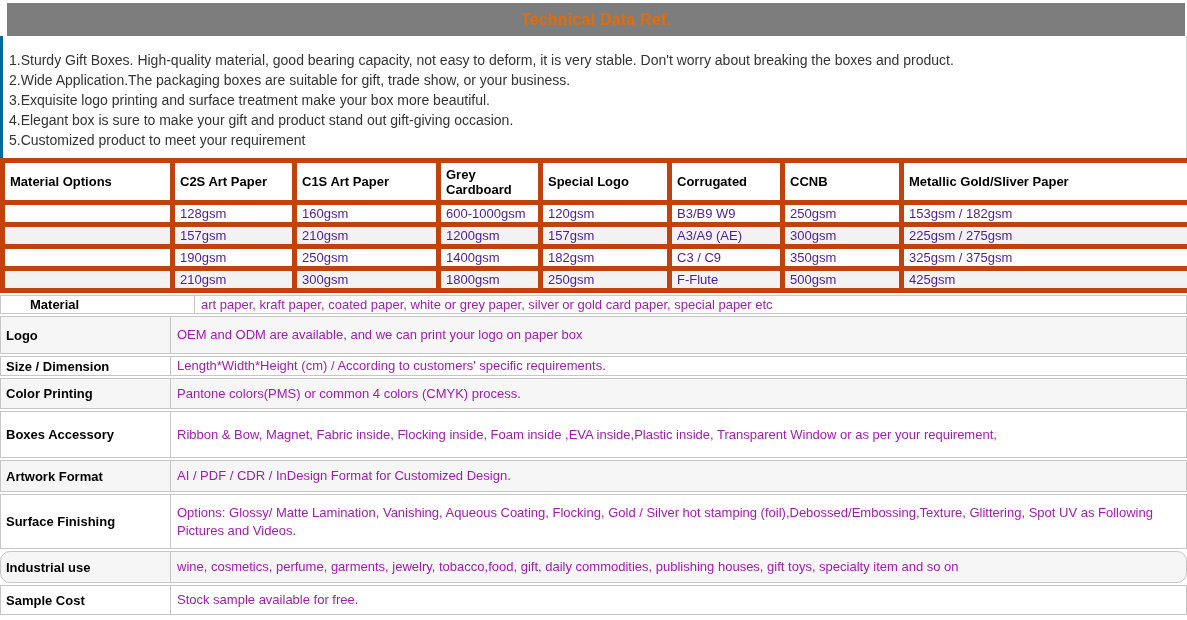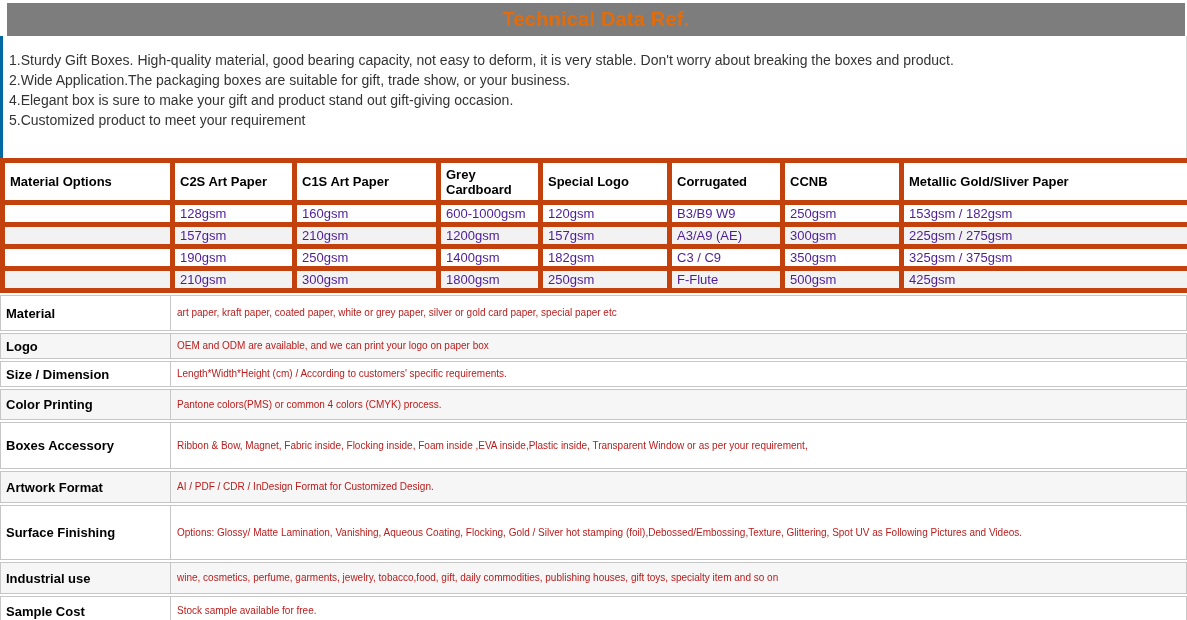--- a/index.html
+++ b/index.html
@@ -6,21 +6,21 @@
   html,body { background:#fff; }
   .page {
     width:1187px; height:620px; overflow:hidden; background:#fff;
     font-family:"Liberation Sans", sans-serif; color:#000; position:relative;
   }
   
   .title-bar {
     margin:3px 2px 0 7px; height:33px; background:#7d7d7d;
     display:flex; align-items:center; justify-content:center;
   }
-  .title-bar span { color:#e36c0a; font-size:20px; font-weight:bold; letter-spacing:0.2px; }
+  .title-bar span { color:#e36c0a; font-size:16px; font-weight:bold; letter-spacing:0.2px; }
   
   .feature-head {
     height:27px; border:1px solid #c9c9c9; border-top:1px solid #e2e2e2;
     display:flex; align-items:center; padding-left:6px;
   }
   .feature-head span { font-size:15px; font-weight:bold; color:#111; }
   
   .features {
     height:122px; border-left:3px solid #0369a1; border-right:1px solid #d6d6d6;
     padding:14px 8px 0 6px;
@@ -39,46 +39,47 @@
   .spec-row {
     display:flex; border:1px solid #c6c6c6; margin-top:2px; background:#fff;
   }
   .spec-row:nth-child(even) { background:#f6f6f6; }
   .spec-label {
     width:170px; flex:0 0 170px; border-right:1px solid #c6c6c6;
     font-size:13px; font-weight:bold; display:flex; align-items:center;
     padding:2px 4px 2px 5px; color:#000;
   }
   .spec-value {
-    flex:1; font-size:10px; color:#b91c1c; display:flex; align-items:center;
+    flex:1; font-size:13px; color:#a21caf; display:flex; align-items:center;
     padding:2px 10px 2px 6px; line-height:18px;
   }
-  #specs .spec-row:nth-child(1){ height:36px; }
-  #specs .spec-row:nth-child(2){ height:26px; }
-  #specs .spec-row:nth-child(3){ height:26px; }
+  #specs .spec-row:nth-child(1){ height:19px;padding-left:24px; }
+  #specs .spec-row:nth-child(2){ height:38px; }
+  #specs .spec-row:nth-child(3){ height:20px; }
   #specs .spec-row:nth-child(4){ height:31px; }
   #specs .spec-row:nth-child(5){ height:47px; }
   #specs .spec-row:nth-child(6){ height:32px; }
   #specs .spec-row:nth-child(7){ height:55px; }
-  #specs .spec-row:nth-child(8){ height:32px; }
+  #specs .spec-row:nth-child(8){ height:32px;border-radius:10px; }
   #specs .spec-row:nth-child(9){ height:30px; }
 </style>
 </head>
 <body>
 
 <div class="page">
 
   <div class="title-bar">
     <span>Technical Data Ref.</span>
   </div>
 
 
   <div class="features" id="features">
       <div class="feature-item">1.Sturdy Gift Boxes. High-quality material, good bearing capacity, not easy to deform, it is very stable. Don't worry about breaking the boxes and product.</div>
       <div class="feature-item">2.Wide Application.The packaging boxes are suitable for gift, trade show, or your business.</div>
+      <div class="feature-item">3.Exquisite logo printing and surface treatment make your box more beautiful.</div>
       <div class="feature-item">4.Elegant box is sure to make your gift and product stand out gift-giving occasion.</div>
       <div class="feature-item">5.Customized product to meet your requirement</div>
     </div>
 
   <table class="materials">
     <colgroup>
       <col style="width:170px">
         <col style="width:122px">
         <col style="width:144px">
       <col style="width:102px">

